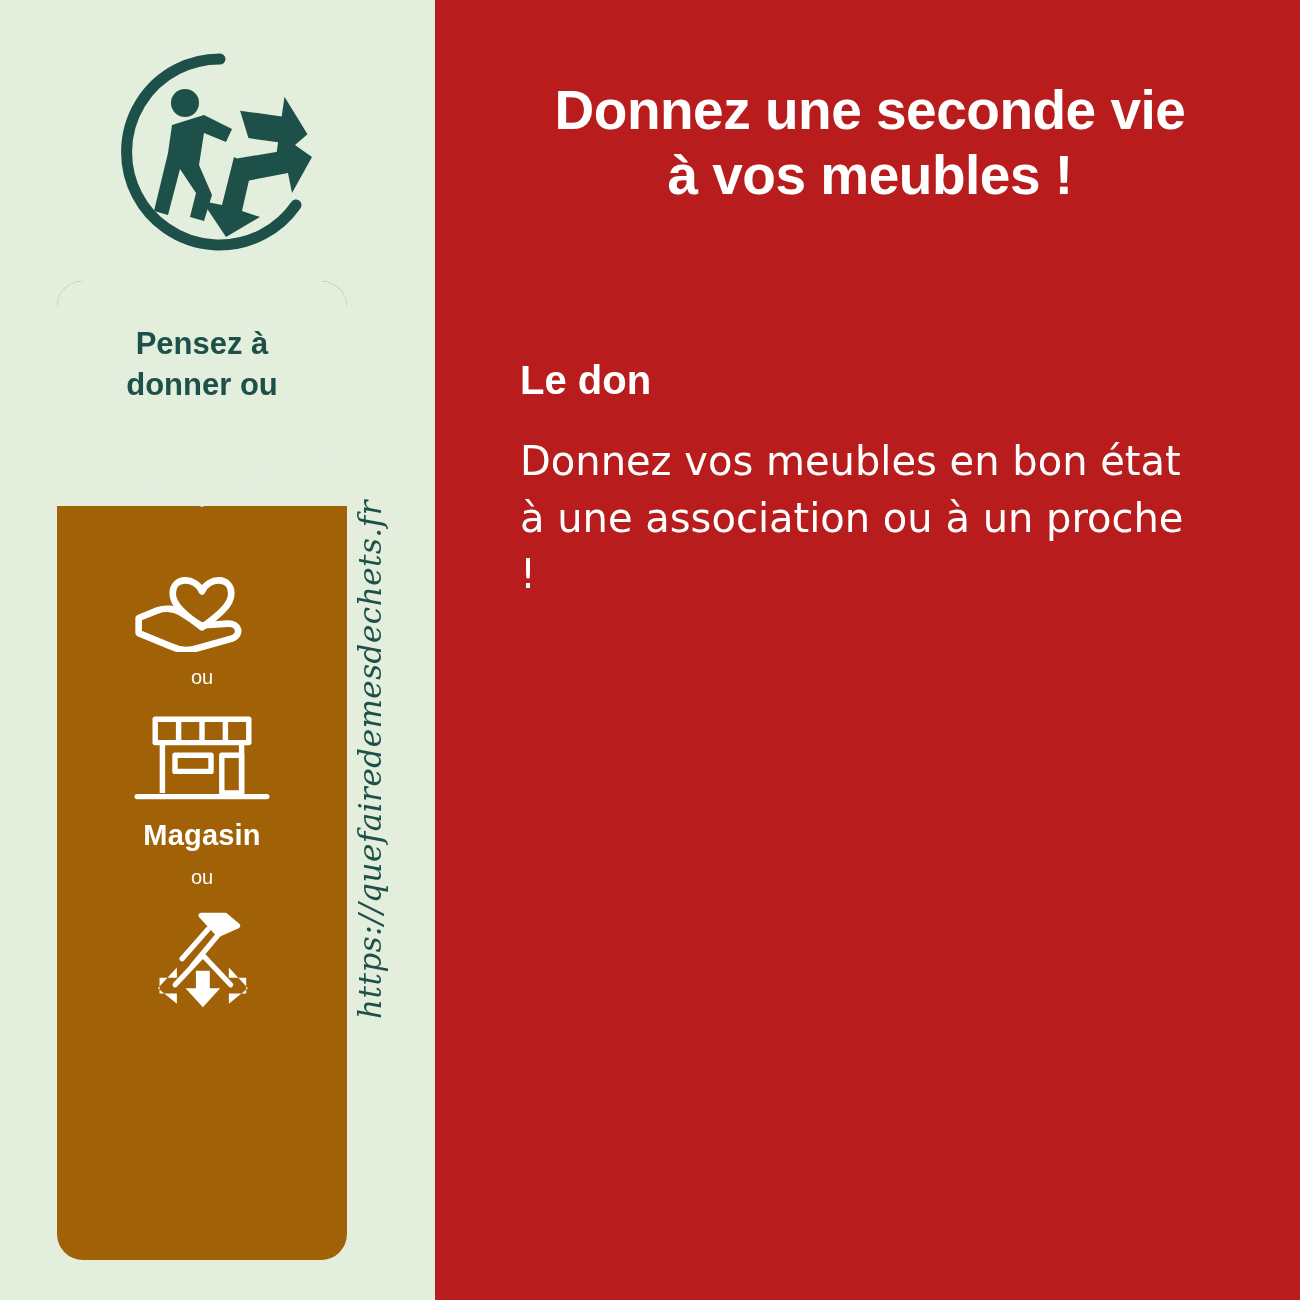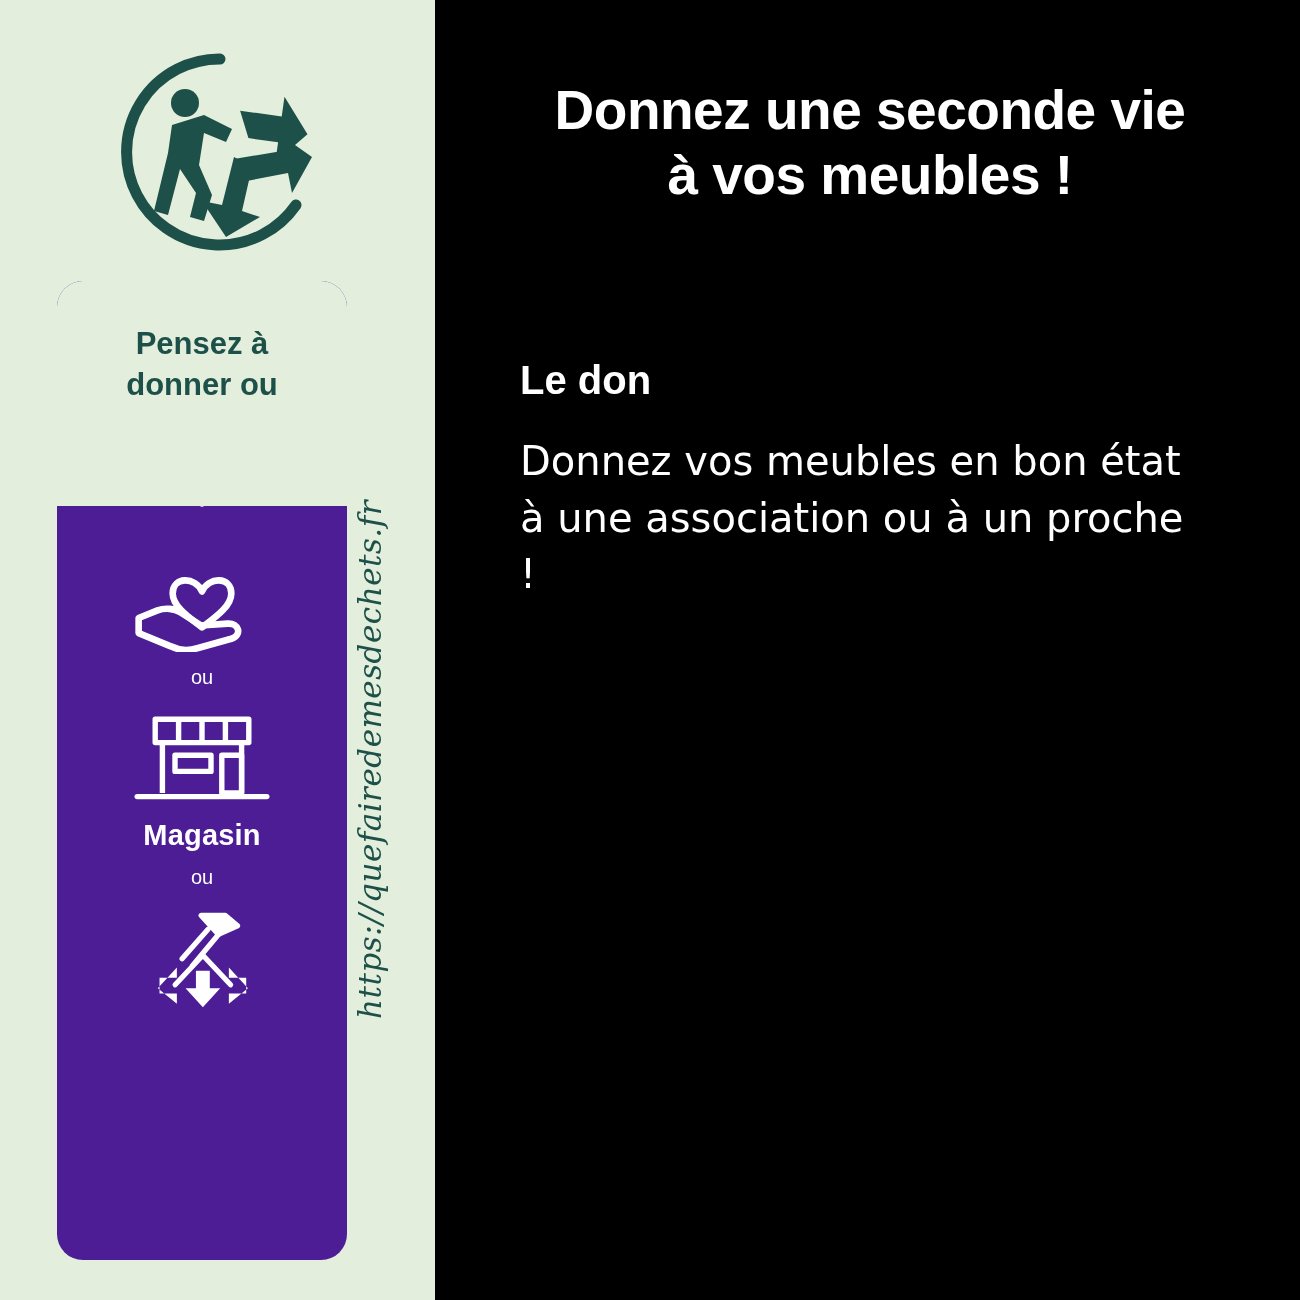--- a/index.html
+++ b/index.html
@@ -33,21 +33,21 @@
     top: 45px;
     width: 230px;
     height: 215px;
   }
   .ribbon {
     position: absolute;
     left: 57px;
     top: 281px;
     width: 290px;
     bottom: 40px;
-    background: #4c1d95;
+    background: #a16207;
     border-radius: 26px 26px 26px 26px;
     overflow: hidden;
   }
   .ribbon-head {
     position: relative;
     width: 100%;
     height: 225px;
     background: #e3eedd;
     border-radius: 22px 22px 0 0;
   }
@@ -112,21 +112,21 @@
     font-style: italic;
     font-size: 31px;
     color: #1d5048;
     white-space: nowrap;
     letter-spacing: .5px;
   }
   
   .right-panel {
     position: relative;
     flex: 1 1 auto;
-    background: #000000;
+    background: #b91c1c;
     padding: 0;
     color: #ffffff;
   }
   .headline {
     margin: 78px 40px 0 45px;
     text-align: center;
     font-size: 55px;
     line-height: 1.18;
     font-weight: bold;
     color: #ffffff;

